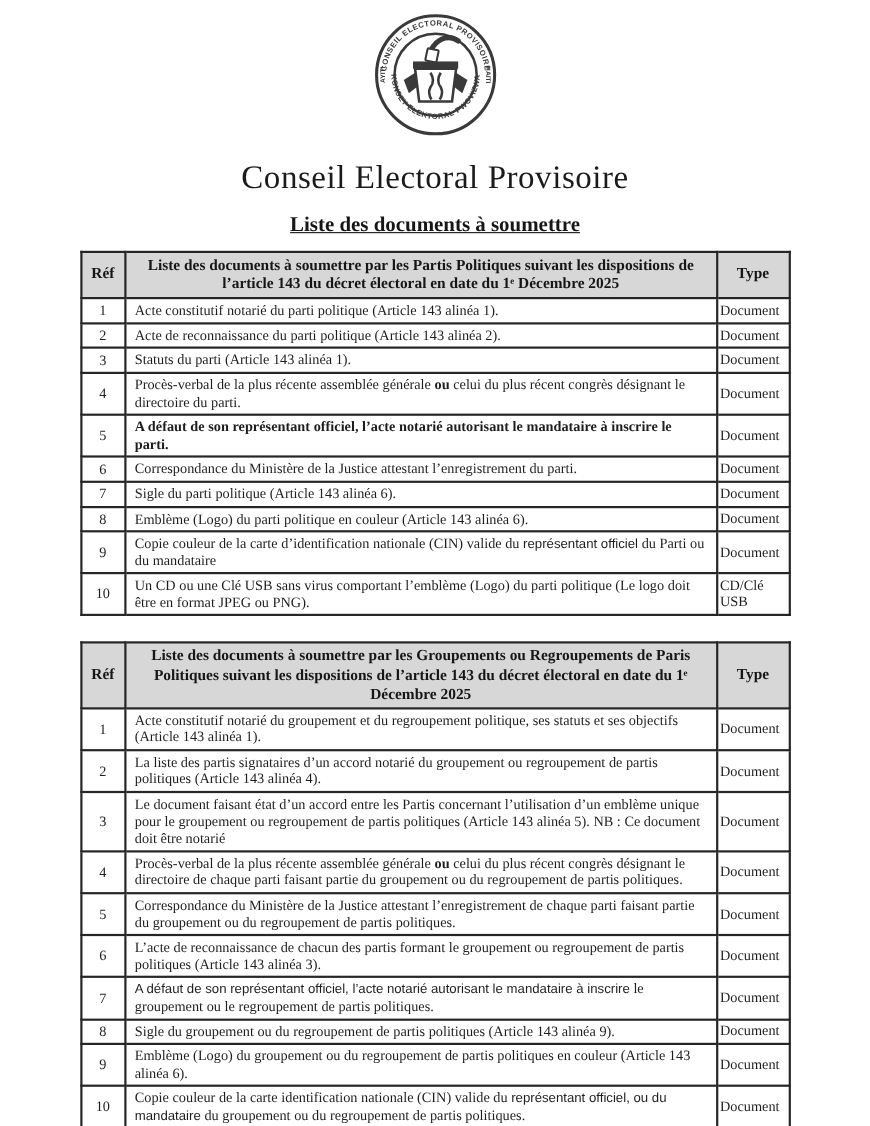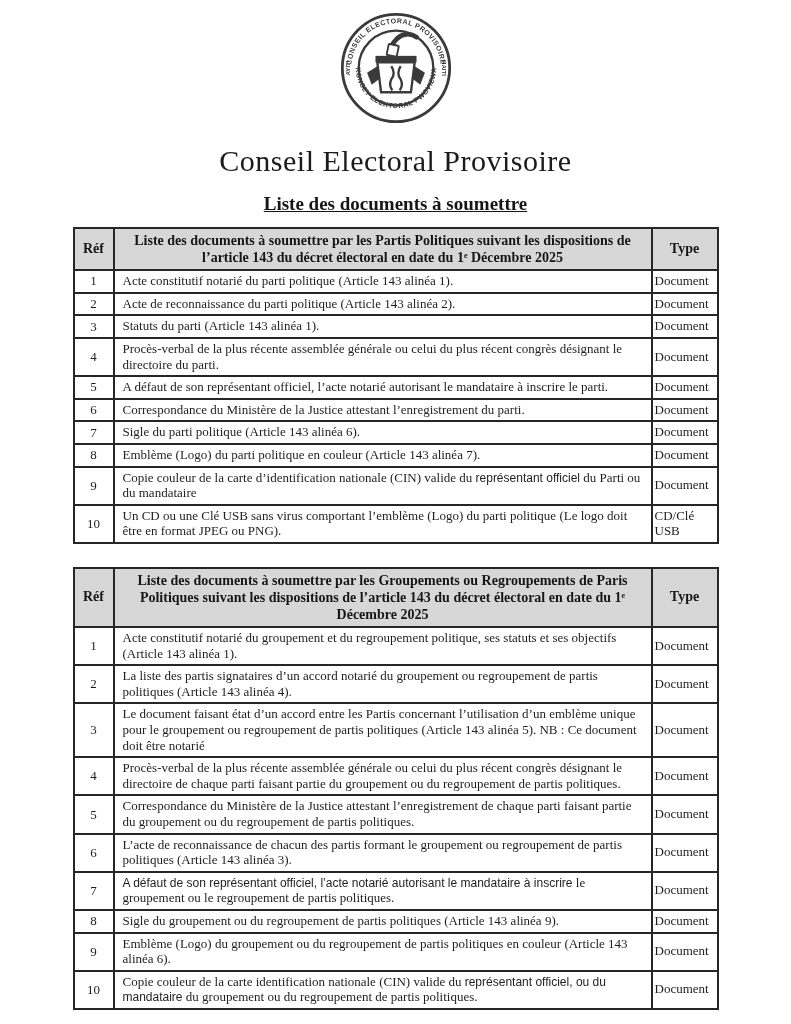--- a/index.html
+++ b/index.html
@@ -41,21 +41,21 @@
   .doc-table thead th {
     background: #d7d7d7; font-weight: bold; text-align: center; color: #161616;
   }
   th.c-ref, th.c-type { font-size: 14px; padding: 2px; }
   th.c-title { font-size: 14px; line-height: 1.22; padding: 3px 12px; }
   col.col-ref { width: 40px; }
   col.col-type { width: 66px; }
   td.c-ref { text-align: center; font-size: 13px; padding: 2px; }
   td.c-desc { font-size: 13px; line-height: 1.2; padding: 2px 8px 3px 8px; }
   td.c-type { text-align: left; font-size: 13px; line-height: 1.15; padding: 2px; }
-  .seg-bold { font-weight: normal; }
+  .seg-bold { font-weight: bold; }
   .seg-bold-sans {
     font-weight: normal;
     font-family: "Liberation Sans", sans-serif;
     font-size: 12px;
   }
 </style>
 </head>
 <body>
 
 <div class="page">
@@ -136,21 +136,21 @@
           <td class="c-desc"><span>Correspondance du Ministère de la Justice attestant l’enregistrement du parti.</span></td>
           <td class="c-type">Document</td>
         </tr>
         <tr>
           <td class="c-ref">7</td>
           <td class="c-desc"><span>Sigle du parti politique (Article 143 alinéa 6).</span></td>
           <td class="c-type">Document</td>
         </tr>
         <tr>
           <td class="c-ref">8</td>
-          <td class="c-desc"><span>Emblème (Logo) du parti politique en couleur (Article 143 alinéa 7).</span></td>
+          <td class="c-desc"><span>Emblème (Logo) du parti politique en couleur (Article 143 alinéa 6).</span></td>
           <td class="c-type">Document</td>
         </tr>
         <tr>
           <td class="c-ref">9</td>
           <td class="c-desc"><span>Copie couleur de la carte d’identification nationale (CIN) valide du </span><span class="seg-bold-sans">représentant officiel</span><span> du Parti ou du mandataire</span></td>
           <td class="c-type">Document</td>
         </tr>
         <tr>
           <td class="c-ref">10</td>
           <td class="c-desc"><span>Un CD ou une Clé USB sans virus comportant l’emblème (Logo) du parti politique (Le logo doit être en format JPEG ou PNG).</span></td>

